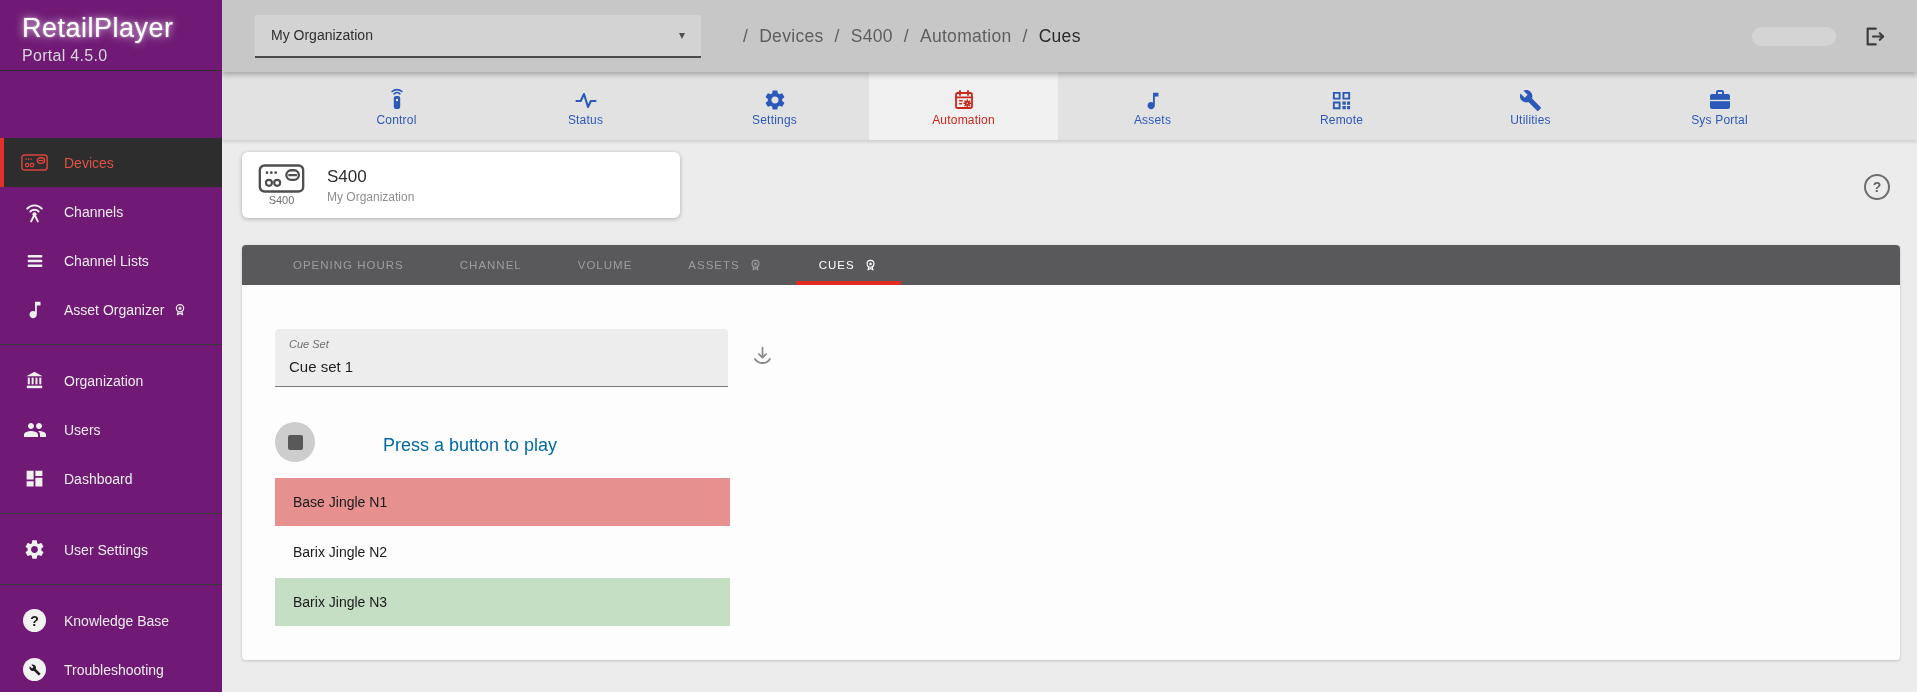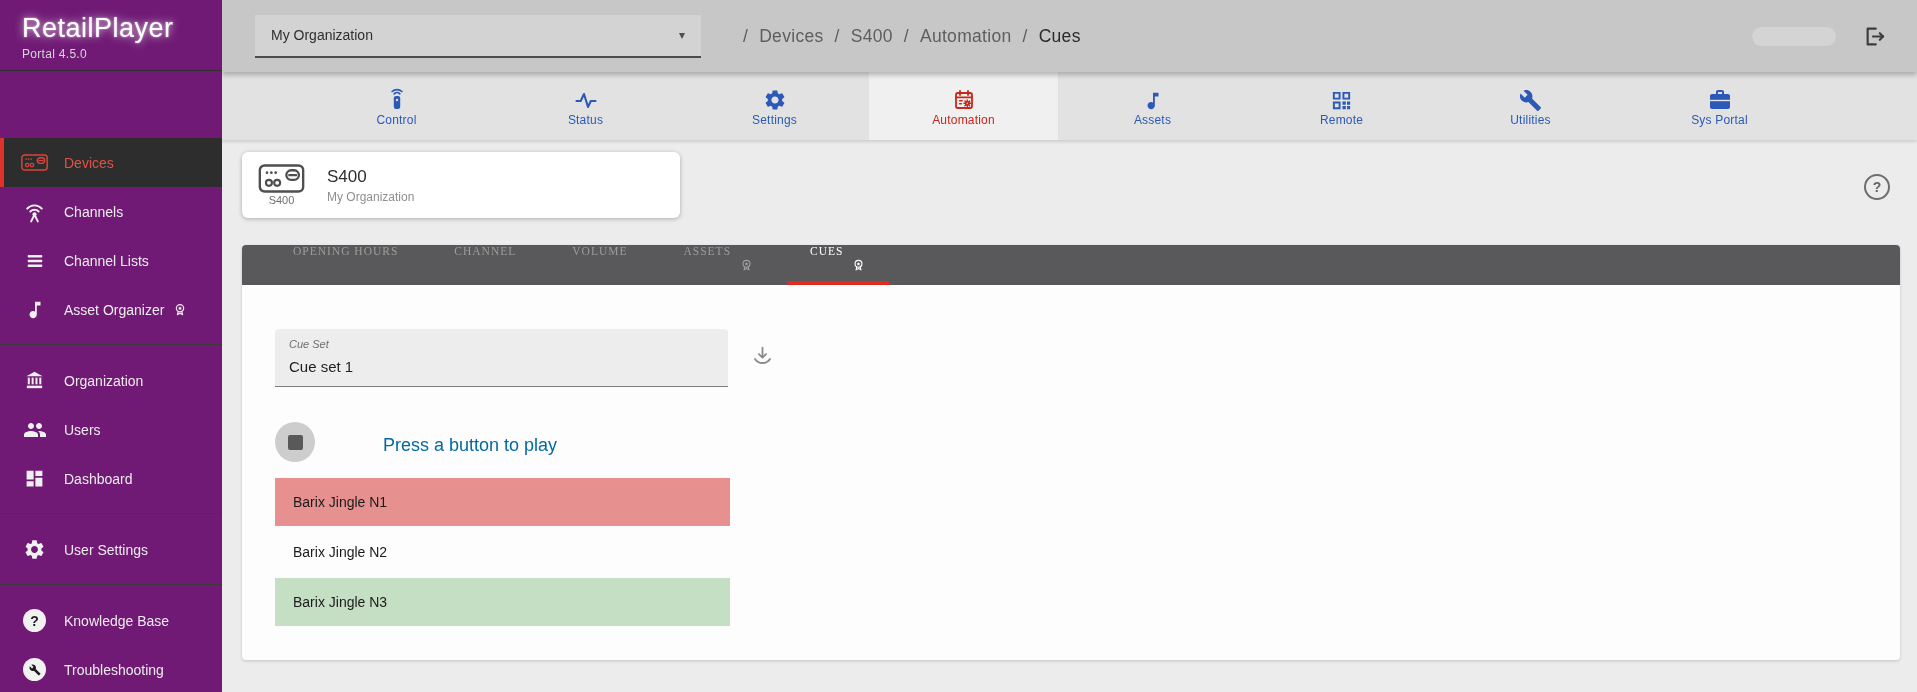--- a/index.html
+++ b/index.html
@@ -4,21 +4,21 @@
 <style>
   html,body{margin:0;padding:0;}
   body{font-family:"Liberation Sans",sans-serif;background:#ececec;}
   .stage{position:relative;width:1917px;height:692px;overflow:hidden;background:#ececec;}
 
   
   .sidebar{position:absolute;left:0;top:0;width:222px;height:692px;background:#701a75;z-index:10;}
   .logo-block{height:71px;border-bottom:1px solid #2f2f2f;box-sizing:border-box;padding:13px 0 0 22px;}
   .logo{color:#fff;font-size:27px;font-weight:400;letter-spacing:.5px;
         text-shadow:0 0 9px rgba(255,255,255,.85),0 0 2px rgba(255,255,255,.6);}
-  .version{color:#d6d6d6;font-size:12px;margin-top:3px;letter-spacing:.3px;}
+  .version{color:#d6d6d6;font-size:16px;margin-top:3px;letter-spacing:.3px;}
   .nav{position:absolute;top:138px;left:0;right:0;}
   .nav-item{height:49px;display:flex;align-items:center;padding-left:21px;color:#ececec;font-size:14px;cursor:pointer;box-sizing:border-box;}
   .nav-item .nic{width:27px;height:27px;margin-right:16px;display:flex;align-items:center;justify-content:center;color:#f0f0f0;flex:none;}
   .nav-item.active{background:#2d2d2d;border-left:4px solid #e0322a;padding-left:17px;color:#e05247;}
   .nav-item.active .nic{color:#d9453c;}
   .nav-div{height:1px;background:#3a3a3a;margin:10px 0 11px 0;}
   .after-badge{margin-left:8px;color:#ececec;display:flex;align-items:center;}
   .circle-ic{width:23px;height:23px;border-radius:50%;background:#f2f2f2;color:#1d1d1d;display:flex;align-items:center;justify-content:center;font-weight:700;font-size:14px;}
 
   
@@ -47,21 +47,21 @@
   .dev-names{margin-left:22px;}
   .dev-title{font-size:17px;color:#2f2f2f;}
   .dev-sub{font-size:12px;color:#8f8f8f;margin-top:3px;}
   .dev-icons{display:flex;align-items:center;margin-left:26px;gap:19px;color:#16a316;}
   .clock{border:2px solid #16a316;border-radius:6px;padding:2px 6px;font-family:"DejaVu Sans Mono",monospace;font-size:13.5px;font-weight:700;color:#16a316;letter-spacing:1px;}
   .help-circle{position:absolute;left:1864px;top:174px;width:22px;height:22px;border-radius:50%;border:2px solid #6e6e6e;color:#646464;display:flex;align-items:center;justify-content:center;font-size:14px;font-weight:700;cursor:pointer;z-index:2;}
 
   
   .panel{position:absolute;left:242px;top:245px;width:1658px;height:415px;background:#fdfdfd;border-radius:4px;box-shadow:0 1px 3px rgba(0,0,0,.18);}
   .subtabs{height:40px;background:#59595b;border-radius:4px 4px 0 0;display:flex;align-items:stretch;padding-left:28px;}
-  .subtab{display:flex;padding:0 23px;margin-right:10px;font-size:11.5px;letter-spacing:1px;color:#9d9d9d;position:relative;cursor:pointer;white-space:nowrap;font-family:Liberation Serif, serif;}
+  .subtab{display:flex;align-items:center;padding:0 23px;margin-right:10px;font-size:11.5px;letter-spacing:1px;color:#9d9d9d;position:relative;cursor:pointer;white-space:nowrap;}
   .subtab .sb-badge{margin-left:8px;display:flex;align-items:center;}
   .subtab.active{color:#fff;}
   .subtab.active::after{content:"";position:absolute;left:0;right:0;bottom:0;height:4px;background:#e02b20;}
 
   .cueset{position:absolute;left:33px;top:84px;width:453px;height:58px;background:#ededed;border-bottom:1px solid #7d7d7d;border-radius:4px 4px 0 0;box-sizing:border-box;padding:9px 14px;cursor:text;}
   .cueset-label{font-size:11px;color:#6f6f6f;font-style:italic;}
   .cueset-value{font-size:15px;color:#1f1f1f;margin-top:8px;}
   .dl-btn{position:absolute;left:508px;top:98px;color:#8a8a8a;cursor:pointer;}
   .stop-btn{position:absolute;left:33px;top:177px;width:40px;height:40px;border-radius:50%;background:#cdcdcd;display:flex;align-items:center;justify-content:center;cursor:pointer;}
   .stop-sq{width:15px;height:15px;background:#595959;border-radius:2px;}
@@ -385,21 +385,21 @@
       </svg>
     </div>
 
     <div class="stop-btn">
       <div class="stop-sq"></div>
     </div>
     <div class="hint">Press a button to play</div>
 
     <div class="cues">
       <div class="cue-row cue-red">
-        <span>Barix Jingle N1</span>
+        <span>Base Jingle N1</span>
       </div>
       <div class="cue-row cue-plain">
         <span>Barix Jingle N2</span>
       </div>
       <div class="cue-row cue-green">
         <span>Barix Jingle N3</span>
       </div>
     </div>
   </div>
 

